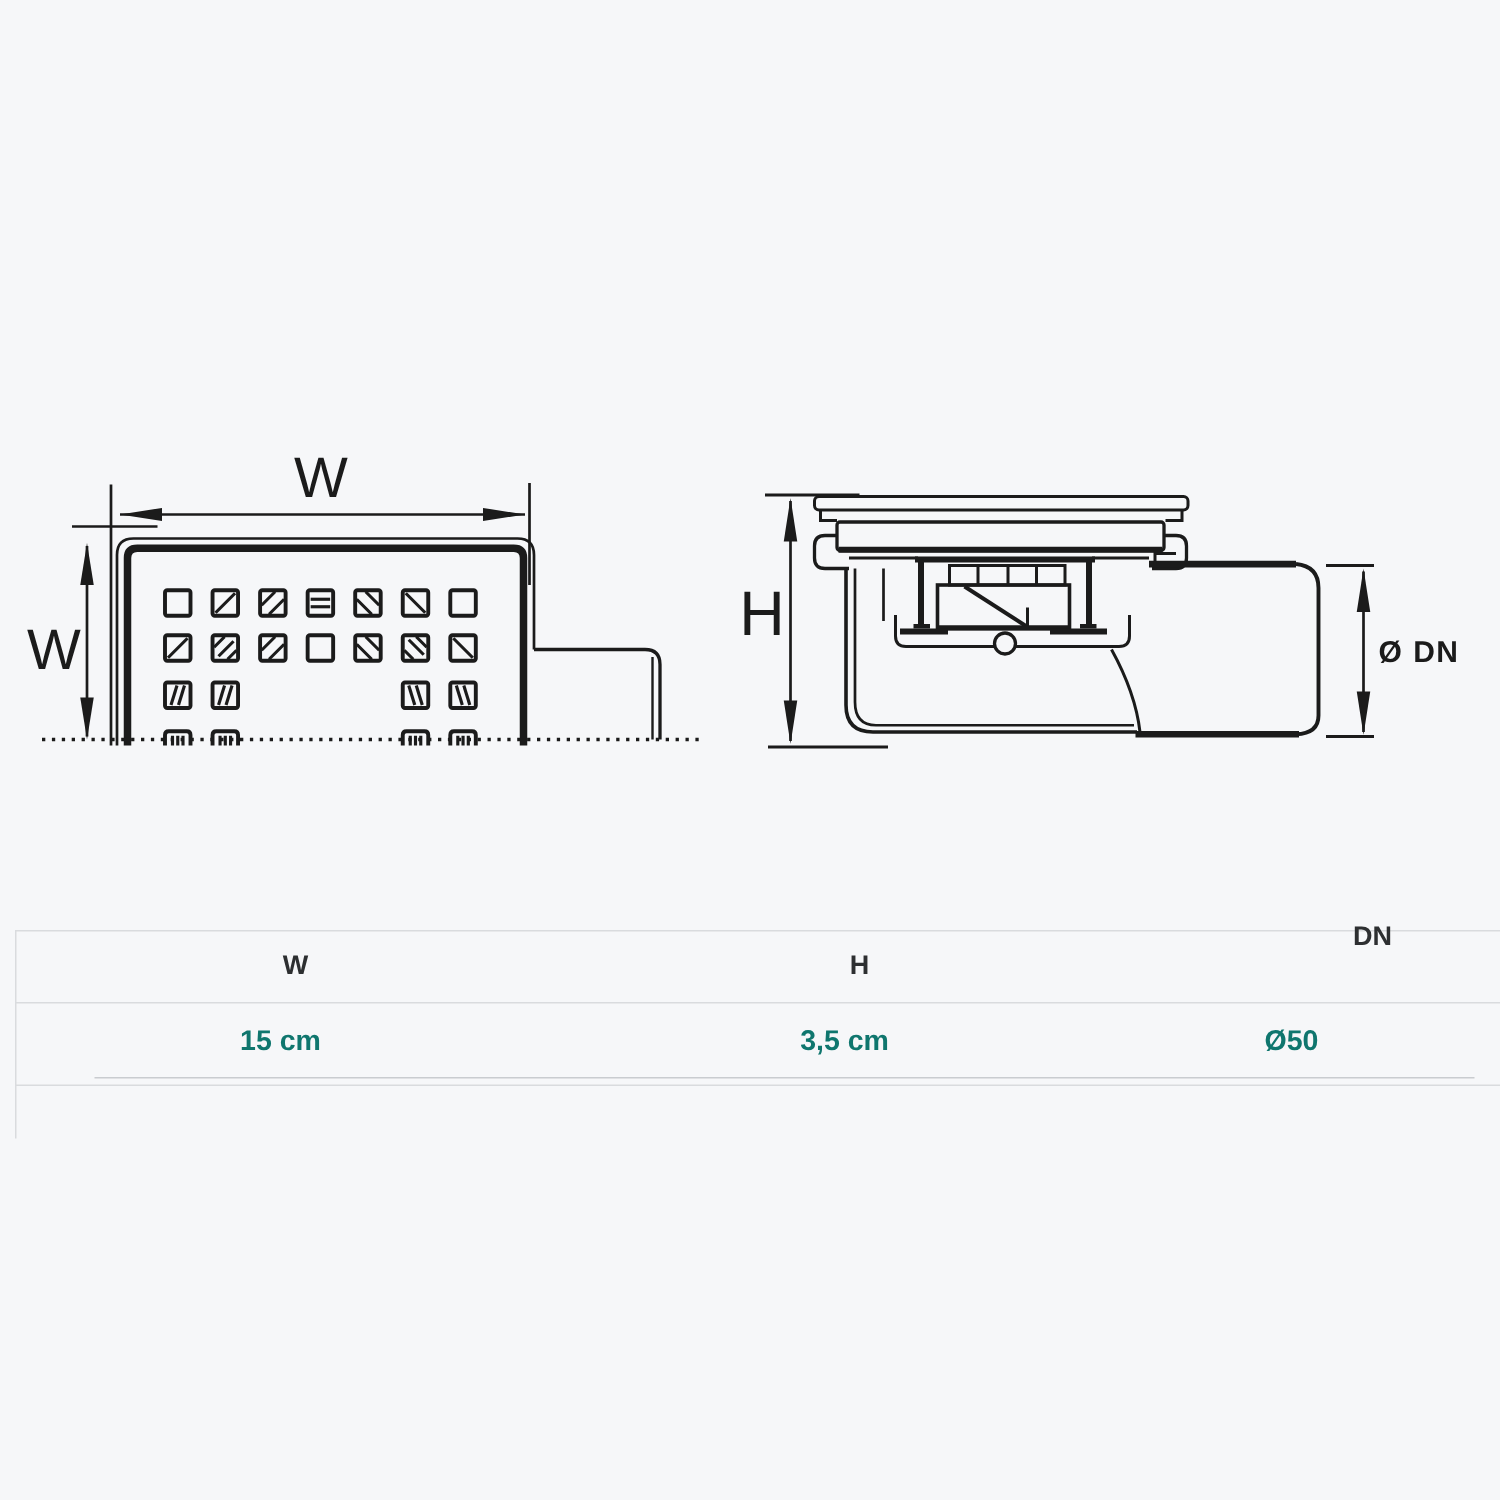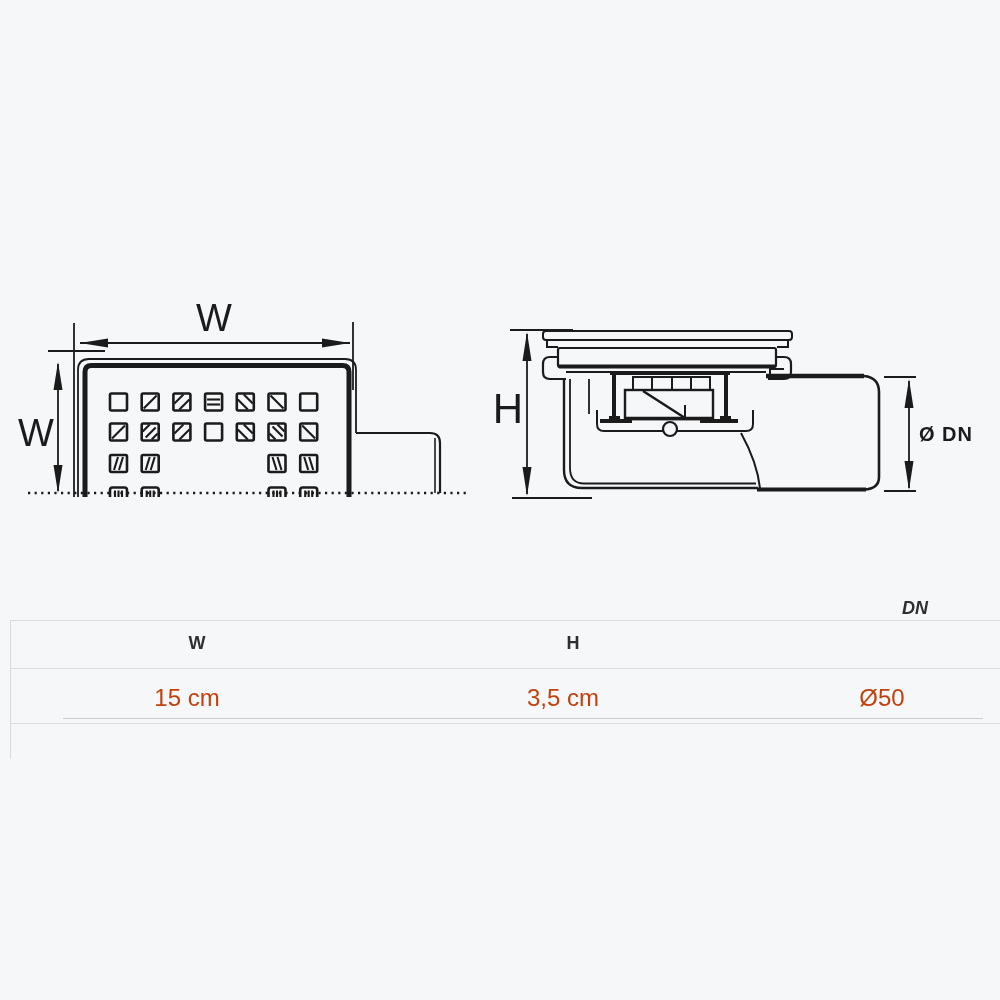--- a/index.html
+++ b/index.html
@@ -18,21 +18,21 @@
   
   .t-hline{position:absolute;height:1px;background:#d9dbde;}
   .t-vline{position:absolute;width:1px;background:#d9dbde;}
   .t-underline{position:absolute;height:1px;background:#c9ccd0;}
   .t-header{
     position:absolute;transform:translateX(-50%);
     font-size:18px;font-weight:700;color:#2d2f31;white-space:nowrap;
   }
   .t-value{
     position:absolute;transform:translateX(-50%);
-    font-size:24px;font-weight:400;color:#c2410c;white-space:nowrap;
+    font-size:19px;font-weight:700;color:#0f766e;white-space:nowrap;
   }
 </style>
 </head>
 <body>
 
 <div id="stage">
 
   <svg width="1000" height="620" viewBox="0 0 1000 620" fill="none" stroke-linecap="butt">
 
     <g stroke="#1b1b1b">
@@ -205,19 +205,19 @@
   
   <div>
     <div class="t-hline" style="left:10px;top:620px;width:990px;"></div>
     <div class="t-vline" style="left:10px;top:620px;height:139px;"></div>
     <div class="t-hline" style="left:10px;top:668px;width:990px;"></div>
     <div class="t-underline" style="left:63px;top:718px;width:920px;"></div>
     <div class="t-hline" style="left:10px;top:723px;width:990px;"></div>
 
     <span class="t-header" style="left:197px;top:633px;">W</span>
     <span class="t-header" style="left:573px;top:633px;">H</span>
-    <span class="t-header" style="left:915px;top:598px;font-style:italic;">DN</span>
+    <span class="t-header" style="left:915px;top:614px;">DN</span>
 
     <span class="t-value" style="left:187px;top:684px;">15 cm</span>
     <span class="t-value" style="left:563px;top:684px;">3,5 cm</span>
-    <span class="t-value" style="left:882px;top:684px;">Ø50</span>
+    <span class="t-value" style="left:861px;top:684px;">Ø50</span>
   </div>
 </div>
 
 </body></html>

